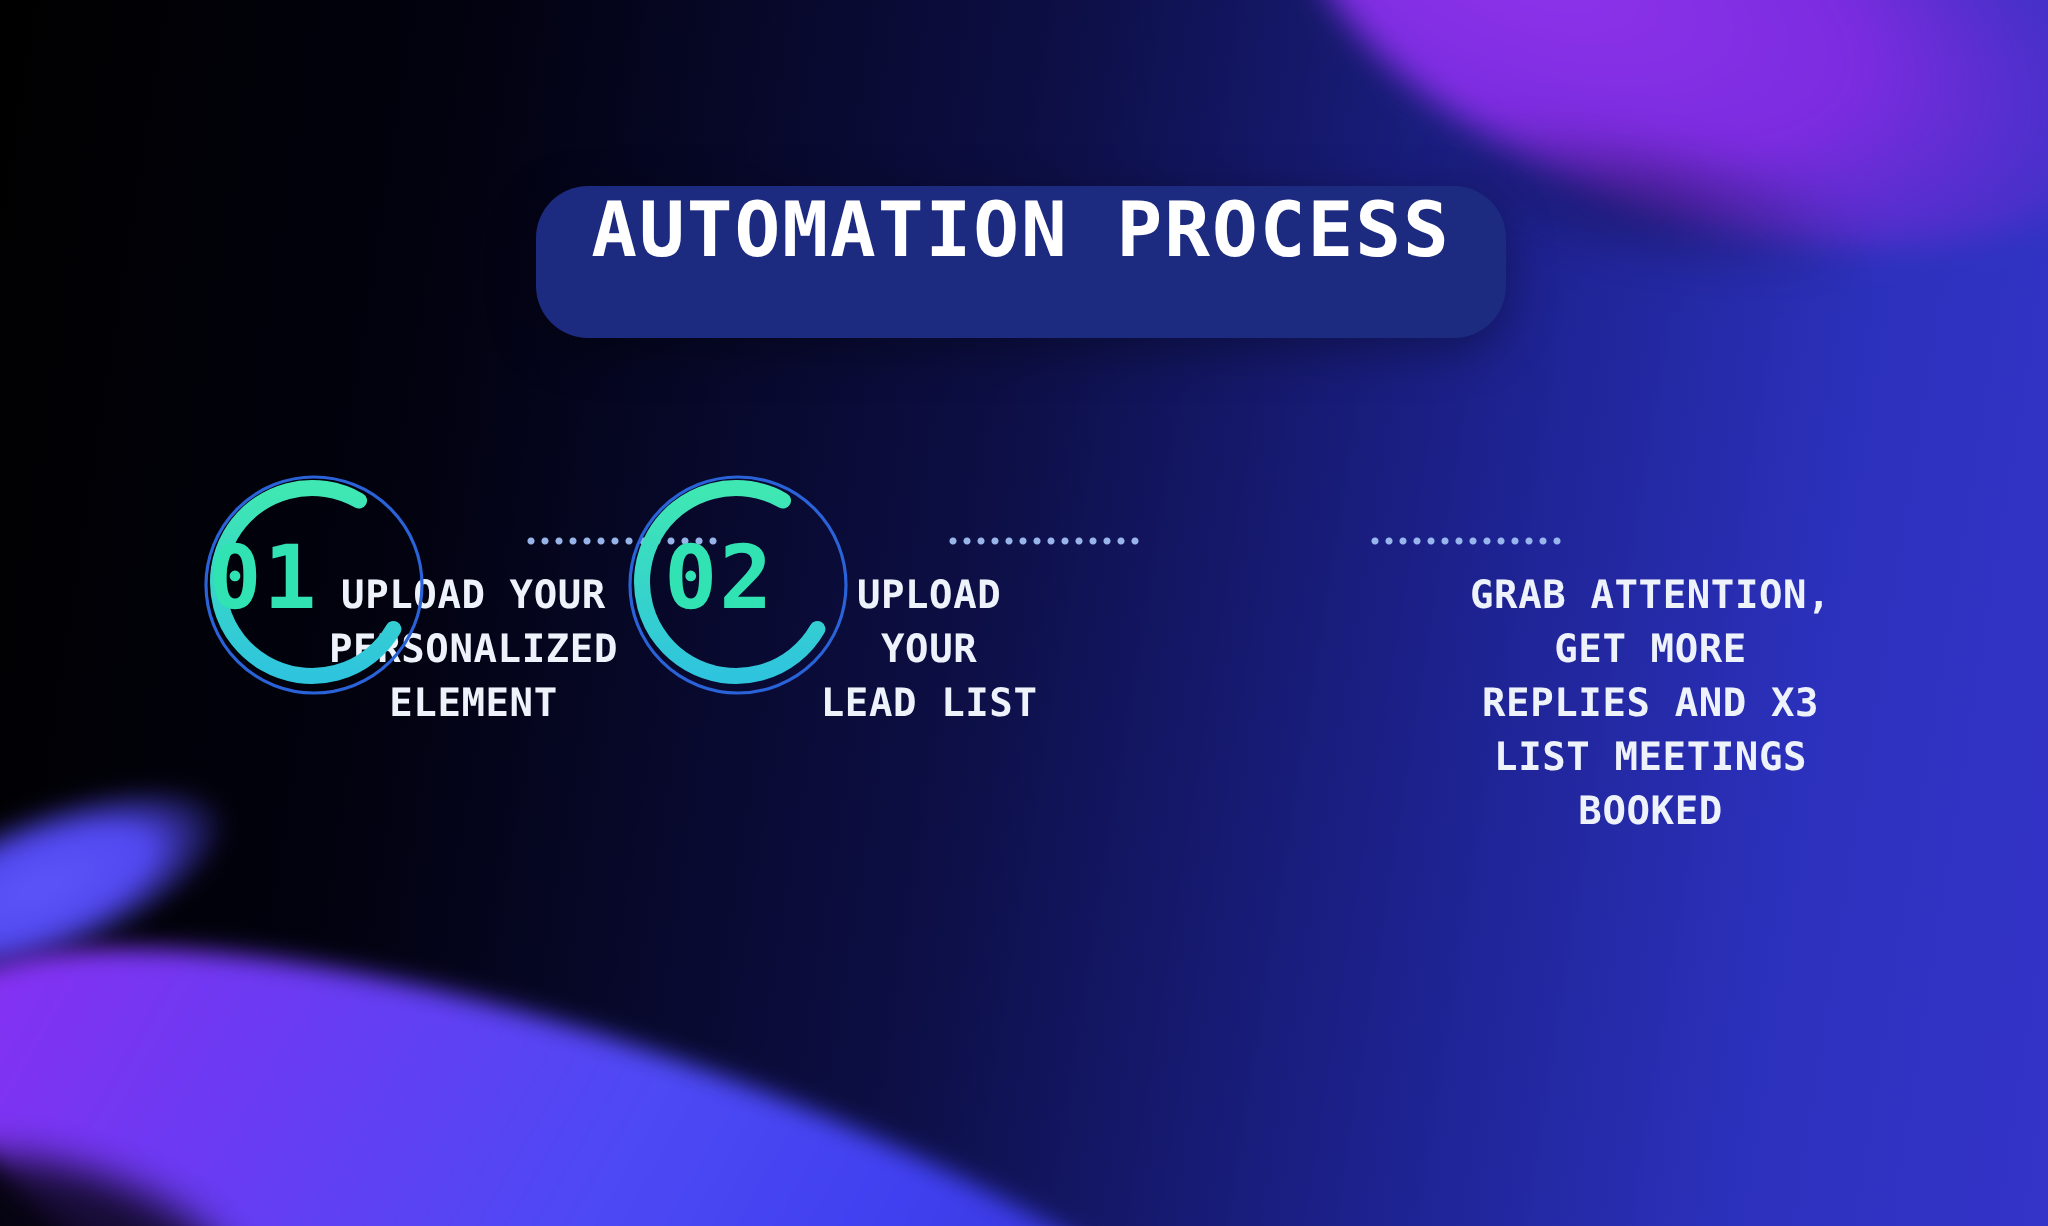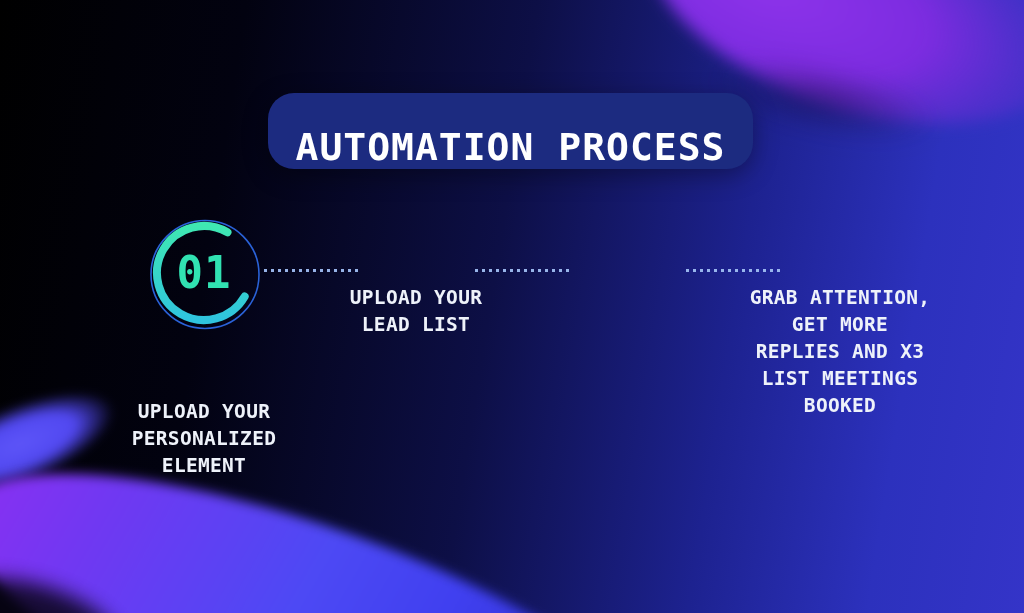--- a/index.html
+++ b/index.html
@@ -39,28 +39,28 @@
   .corner-dark{
     position:absolute;left:-50px;top:585px;width:170px;height:70px;
     background:#070414;border-radius:50%;
     transform:rotate(17deg);
     filter:blur(10px);opacity:.85;pointer-events:none;
   }
   
   .title-pill{
     position:absolute;left:268px;top:93px;width:485px;height:76px;
     background:#1c2b80;border-radius:26px;
-    display:flex;align-items:flex-end;justify-content:center;
+    display:flex;align-items:flex-start;justify-content:center;
     box-shadow:0 6px 24px rgba(0,0,0,0.35);
   }
   .title-text{
     color:#ffffff;font-size:38px;font-weight:bold;letter-spacing:1px;white-space:nowrap;
   }
   
-  .step{position:absolute;top:216px;width:210px;display:flex;flex-direction:column;align-items:center;}
+  .step{position:absolute;top:216px;width:210px;display:flex;flex-direction:row;align-items:center;}
   .step-1{left:99px;}   
   .step-2{left:311px;}  
   .step-3{left:522px;}  
   .step-4{left:735px;}  
   .circle-wrap{position:relative;width:114px;height:114px;}
   .circle-wrap svg{position:absolute;left:0;top:0;}
   .step-number{
     position:absolute;inset:0;display:flex;align-items:center;justify-content:center;
     color:#31e2b2;font-size:44px;font-weight:bold;letter-spacing:1px;padding-bottom:2px;
   }
@@ -111,20 +111,33 @@
         <path d="M 97.7 80.5 A 47 47 0 1 1 80.5 16.3" fill="none" stroke="url(#arcGrad1)" stroke-width="8" stroke-linecap="round"></path>
       </svg>
       <div class="step-number">01</div>
     </div>
     <div class="step-label">UPLOAD YOUR
 PERSONALIZED
 ELEMENT</div>
   </div>
 
   <div class="step step-2">
+    <div class="circle-wrap">
+      <svg width="114" height="114" viewBox="0 0 114 114">
+        <defs>
+          <linearGradient id="arcGrad2" x1="0" y1="0" x2="0" y2="1">
+            <stop offset="0" stop-color="#3fe8b2"></stop>
+              <stop offset="1" stop-color="#2fc4de"></stop>
+          </linearGradient>
+        </defs>
+        <circle cx="58" cy="58.5" r="54" fill="none" stroke="#2a62d8" stroke-width="1.6"></circle>
+        <path d="M 97.7 80.5 A 47 47 0 1 1 80.5 16.3" fill="none" stroke="url(#arcGrad2)" stroke-width="8" stroke-linecap="round"></path>
+      </svg>
+      <div class="step-number">02</div>
+    </div>
     <div class="step-label">UPLOAD YOUR
 LEAD LIST</div>
   </div>
 
   <div class="step step-3">
   </div>
 
   <div class="step step-4">
     <div class="step-label">GRAB ATTENTION,
 GET MORE

